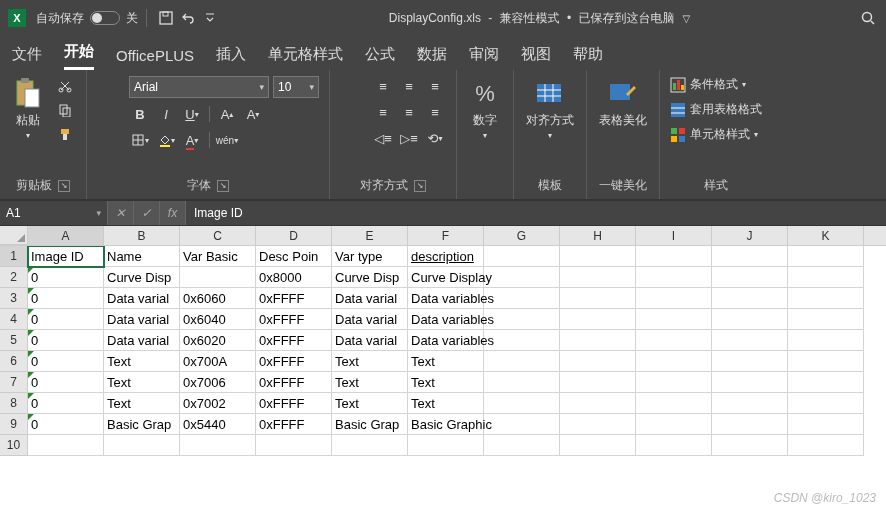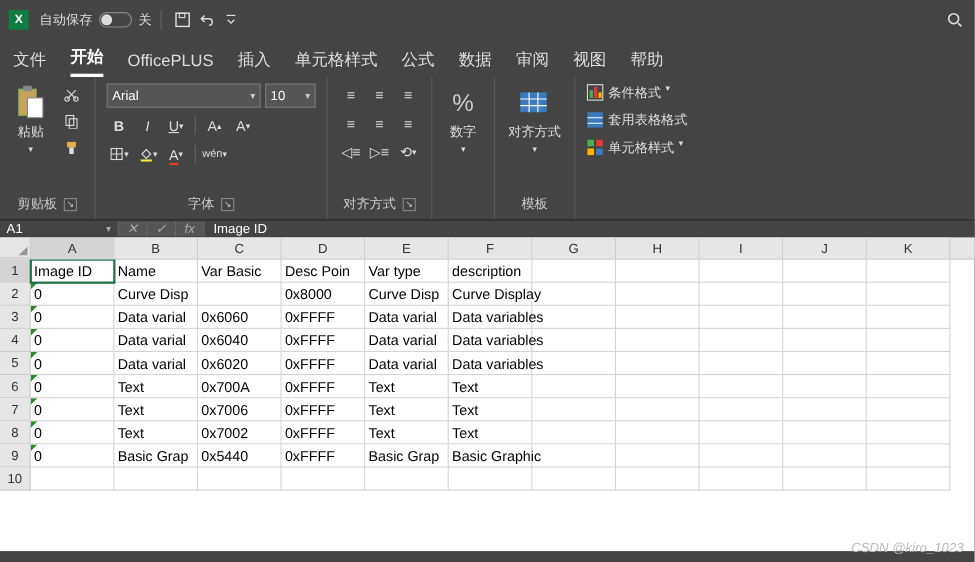--- a/index.html
+++ b/index.html
@@ -24,28 +24,28 @@
 
 .ribbon { height:130px; background:#444; display:flex; color:#ddd; font-size:12px; border-bottom:1px solid #333; }
 .group { border-right:1px solid #5a5a5a; padding:6px 10px 2px 10px; display:flex; flex-direction:column; }
 .group-body { flex:1; display:flex; align-items:flex-start; gap:8px; }
 .group-label { text-align:center; font-size:12px; color:#ccc; padding:3px 0; display:flex; justify-content:center; align-items:center; gap:6px; }
 .dialog-launcher { width:12px; height:12px; border:1px solid #888; font-size:8px; line-height:10px; text-align:center; }
 .bigbtn { display:flex; flex-direction:column; align-items:center; gap:2px; cursor:pointer; padding:2px; }
 .bigbtn .ico { width:32px; height:32px; display:flex; align-items:center; justify-content:center; }
 .smallbtn { width:22px; height:20px; display:flex; align-items:center; justify-content:center; cursor:pointer; color:#ddd; font-size:13px; }
 .col { display:flex; flex-direction:column; gap:4px; }
-.row { display:flex; gap:4px; align-items:center; }
+.row { display:flex; gap:4px; align-items:center;margin-left:32px; }
 .combo { background:#555; border:1px solid #777; height:22px; display:flex; align-items:center; padding:0 4px; color:#fff; font-size:12px; gap:4px; }
 .combo .chev { font-size:9px; color:#ccc; }
-.style-item { display:flex; gap:4px; font-size:12px; cursor:pointer; }
+.style-item { display:flex; align-items:center; gap:4px; font-size:12px; cursor:pointer; }
 .style-ico { width:16px; height:16px; }
 
 
-.fbar { height:16px; background:#555; display:flex; align-items:center; border-top:1px solid #333; border-bottom:1px solid #333; }
+.fbar { height:26px; background:#555; display:flex; align-items:center; border-top:1px solid #333; border-bottom:1px solid #333; }
 .namebox { width:108px; background:#444; color:#fff; font-size:12px; padding:0 6px; height:100%; display:flex; align-items:center; justify-content:space-between; border-right:1px solid #666; }
 .fbar-btn { width:26px; height:100%; display:flex; align-items:center; justify-content:center; color:#aaa; border-right:1px solid #666; font-size:12px; font-style:italic; }
 .fbar-input { flex:1; background:#444; color:#fff; padding:0 8px; height:100%; display:flex; align-items:center; font-size:12px; }
 
 
 .grid-wrap { background:#fff; height:285px; display:flex; flex-direction:column; }
 .col-headers { display:flex; background:#e6e6e6; height:20px; font-size:12px; border-bottom:1px solid #ccc; }
 .corner { width:28px; background:#e6e6e6; border-right:1px solid #ccc; border-bottom:1px solid #ccc; position:relative; }
 .corner::after { content:""; position:absolute; right:2px; bottom:2px; width:0; height:0; border-left:8px solid transparent; border-bottom:8px solid #999; }
 .ch { border-right:1px solid #ccc; text-align:center; line-height:20px; color:#333; background:#e6e6e6; }
@@ -87,20 +87,28 @@
   <div class="title-btn">
       <svg width="14" height="14" viewBox="0 0 14 14">
         <path d="M5 3 L2 6 L5 9 M2 6 H9 A3 3 0 0 1 9 12" fill="none" stroke="#ddd" stroke-width="1.3"></path>
       </svg>
     </div>
   <div class="title-btn">
       <svg width="10" height="10" viewBox="0 0 10 10">
         <path d="M1 1 H9 M2 5 L5 8 L8 5" fill="none" stroke="#ddd" stroke-width="1.2"></path>
       </svg>
     </div>
+  <div class="title-center">
+    <span>DisplayConfig.xls</span>
+      <span>&nbsp;-&nbsp;</span>
+      <span>兼容性模式</span>
+      <span>&nbsp;•&nbsp;</span>
+      <span>已保存到这台电脑</span>
+    <span style="font-size:10px;margin-left:4px">▽</span>
+  </div>
   <div class="title-btn search-icon">
       <svg width="16" height="16" viewBox="0 0 16 16">
         <circle cx="7" cy="7" r="4.5" fill="none" stroke="#ddd" stroke-width="1.5"></circle>
         <line x1="11" y1="11" x2="14" y2="14" stroke="#ddd" stroke-width="1.5"></line>
       </svg>
     </div>
 </div>
 
 <div class="tabs">
   <div class="tab">文件</div>
@@ -262,20 +270,34 @@
               <line x1="18" y1="4" x2="18" y2="22" stroke="#fff"></line>
             </svg>
           </div>
         <span>对齐方式</span>
           <span style="font-size:8px">▾</span>
       </div>
     </div>
     <div class="group-label">模板</div>
   </div>
 
+  <div class="group">
+    <div class="group-body">
+      <div class="bigbtn">
+        <div class="ico">
+            <svg width="30" height="28" viewBox="0 0 30 28">
+              <rect x="2" y="4" width="20" height="16" fill="#3a7bbf"></rect>
+              <path d="M18 14 L26 6 L28 8 L20 16 Z" fill="#e8b04a"></path>
+            </svg>
+          </div>
+        <span>表格美化</span>
+      </div>
+    </div>
+    <div class="group-label">一键美化</div>
+  </div>
 
   <div class="group" style="border-right:none">
     <div class="group-body col" style="gap:8px">
       <div class="style-item">
           <svg class="style-ico" viewBox="0 0 16 16">
             <rect x="1" y="1" width="14" height="14" fill="none" stroke="#ddd"></rect>
             <rect x="3" y="6" width="3" height="7" fill="#4caf50"></rect>
             <rect x="7" y="3" width="3" height="10" fill="#e53935"></rect>
             <rect x="11" y="8" width="3" height="5" fill="#ffb300"></rect>
           </svg>
@@ -294,20 +316,21 @@
           <svg class="style-ico" viewBox="0 0 16 16">
             <rect x="1" y="1" width="6" height="6" fill="#4caf50"></rect>
             <rect x="9" y="1" width="6" height="6" fill="#e53935"></rect>
             <rect x="1" y="9" width="6" height="6" fill="#ffb300"></rect>
             <rect x="9" y="9" width="6" height="6" fill="#3a7bbf"></rect>
           </svg>
           <span>单元格样式</span>
           <span style="font-size:8px">▾</span>
         </div>
     </div>
+    <div class="group-label">样式</div>
   </div>
 </div>
 
 <div class="fbar">
   <div class="namebox">
       <span>A1</span>
       <span style="font-size:9px;color:#aaa">▾</span>
     </div>
   <div class="fbar-btn">✕</div>
   <div class="fbar-btn">✓</div>
@@ -333,21 +356,21 @@
       </div>
   </div>
   <div class="grid-body" id="gridbody">
       <div class="grow">
         <div class="rh sel">1</div>
         <div class="cell cwA active">Image ID</div>
         <div class="cell cwB">Name</div>
         <div class="cell cwC">Var Basic</div>
         <div class="cell cwD">Desc Poin</div>
         <div class="cell cwE">Var type</div>
-        <div class="cell cwF" style="overflow: visible;">description</div>
+        <div class="cell cwF" style="overflow: visible; text-decoration: underline;">description</div>
         <div class="cell cwG"></div>
         <div class="cell cwH"></div>
         <div class="cell cwI"></div>
         <div class="cell cwJ"></div>
         <div class="cell cwK"></div>
       </div>
       <div class="grow">
         <div class="rh">2</div>
         <div class="cell cwA numflag">0</div>
         <div class="cell cwB">Curve Disp</div>

